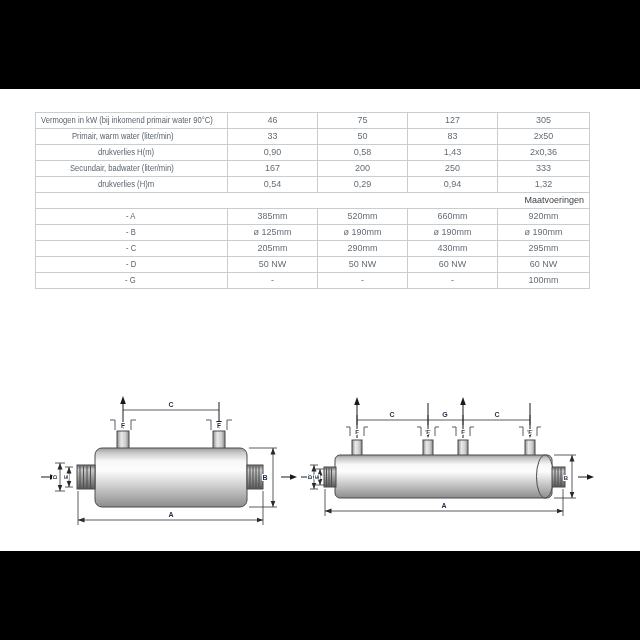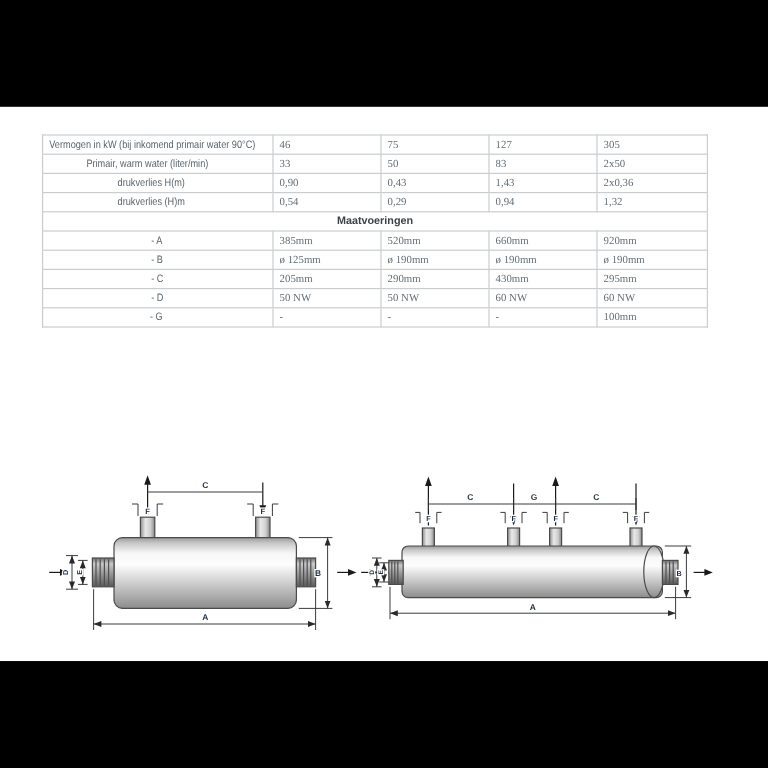--- a/index.html
+++ b/index.html
@@ -18,22 +18,22 @@
   }
   table.spec th, table.spec td{
     border:1px solid #c9cdd0;height:15.4px;line-height:15px;
     padding:0 5px;white-space:nowrap;overflow:hidden;box-sizing:border-box;
     font-size:9px;font-weight:normal;
   }
   table.spec th{font-weight:bold;color:#3d4247;text-align:right;}
   table.spec th.first{text-align:left;}
   td.lbl{color:#59646e;text-align:center;}
   td.lbl span{display:inline-block;transform:scaleX(0.85);transform-origin:0 50%;}
-  td.val{color:#636e77;text-align:left;font-family:Liberation Serif, serif;}
-  tr.section td{font-weight:bold;color:#3d4247;text-align:center;margin-top:24px;}
+  td.val{color:#636e77;text-align:center;}
+  tr.section td{font-weight:normal;color:#3d4247;text-align:right;margin-top:24px;}
 
   svg.diagram{position:absolute;overflow:visible;}
   svg.diagram text{
     font-family:"Liberation Sans",sans-serif;font-weight:bold;fill:#1e2d45;
     text-anchor:middle;paint-order:stroke;stroke:#ffffff;stroke-width:2px;
   }
   .dimline{stroke:#333333;stroke-width:0.8;fill:none;}
   .flow{stroke:#1a1a1a;stroke-width:1;fill:none;}
   .flowhead{fill:#1a1a1a;stroke:none;}
   .outline{stroke:#4a4a4a;stroke-width:1;}
@@ -65,23 +65,30 @@
       <tr>
         <td class="lbl"><span>Primair, warm water (liter/min)</span></td>
         <td class="val">33</td>
         <td class="val">50</td>
         <td class="val">83</td>
         <td class="val">2x50</td>
       </tr>
       <tr>
         <td class="lbl"><span>drukverlies H(m)</span></td>
         <td class="val">0,90</td>
-        <td class="val">0,43</td>
+        <td class="val">0,58</td>
         <td class="val">1,43</td>
         <td class="val">2x0,36</td>
+      </tr>
+      <tr>
+        <td class="lbl"><span>Secundair, badwater (liter/min)</span></td>
+        <td class="val">167</td>
+        <td class="val">200</td>
+        <td class="val">250</td>
+        <td class="val">333</td>
       </tr>
       <tr>
         <td class="lbl"><span>drukverlies (H)m</span></td>
         <td class="val">0,54</td>
         <td class="val">0,29</td>
         <td class="val">0,94</td>
         <td class="val">1,32</td>
       </tr>
       <tr class="section">
         <td colspan="5">Maatvoeringen</td>

